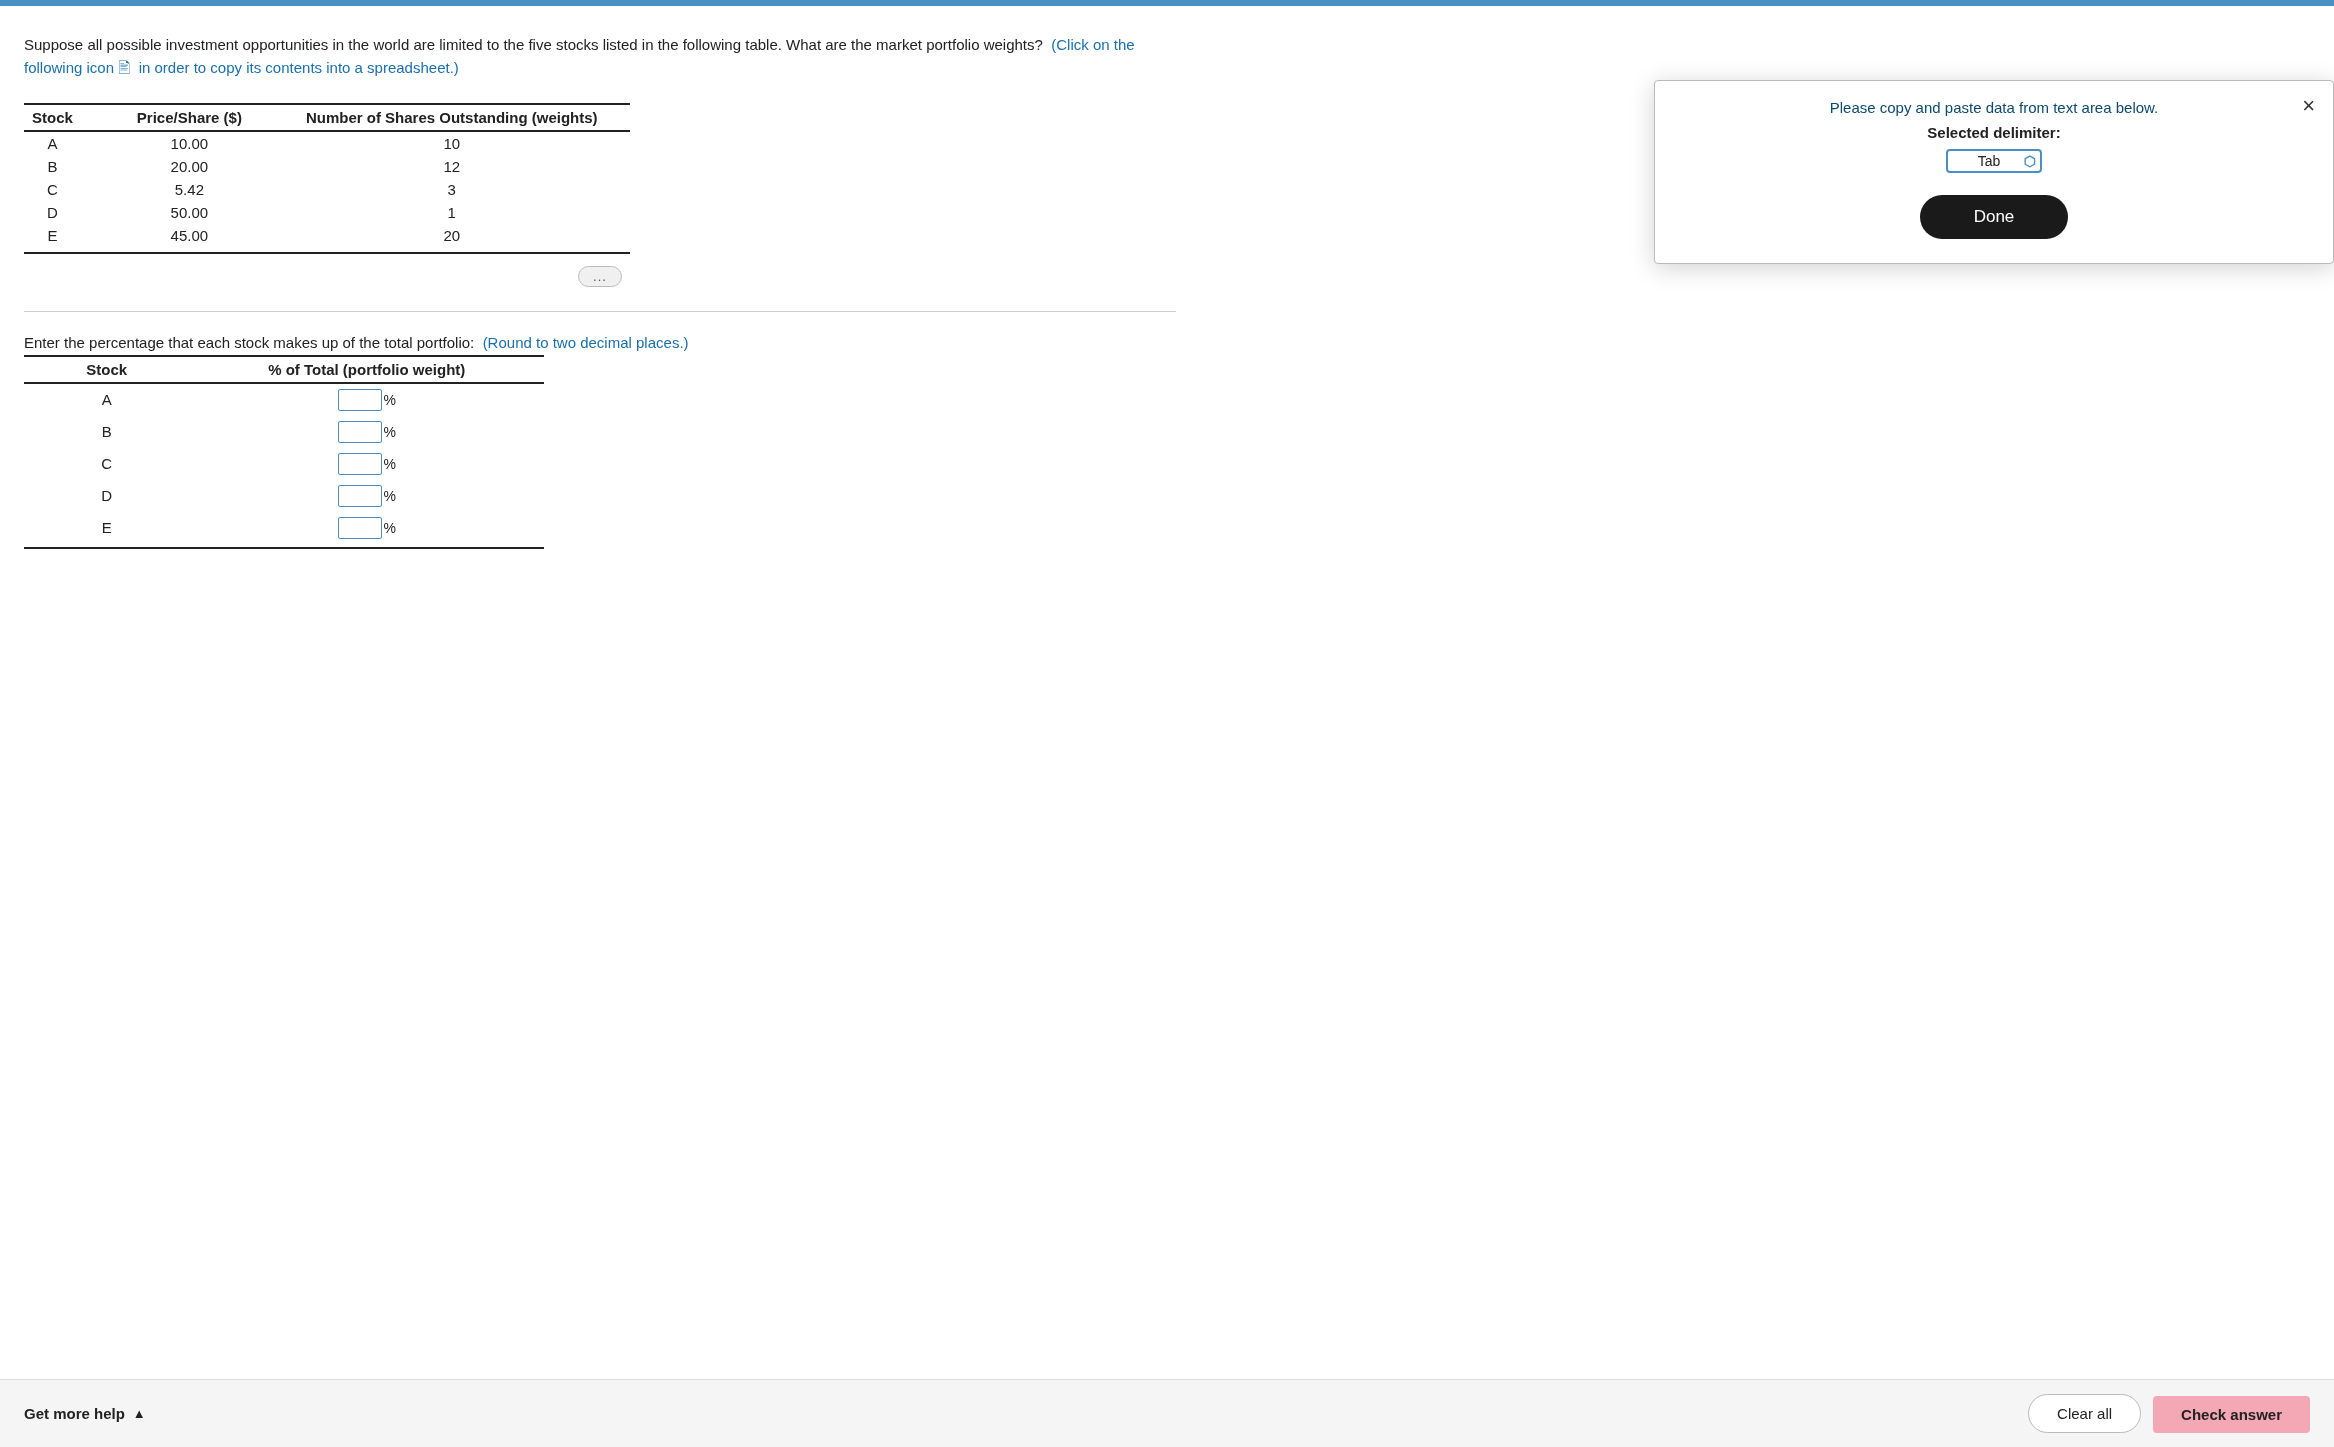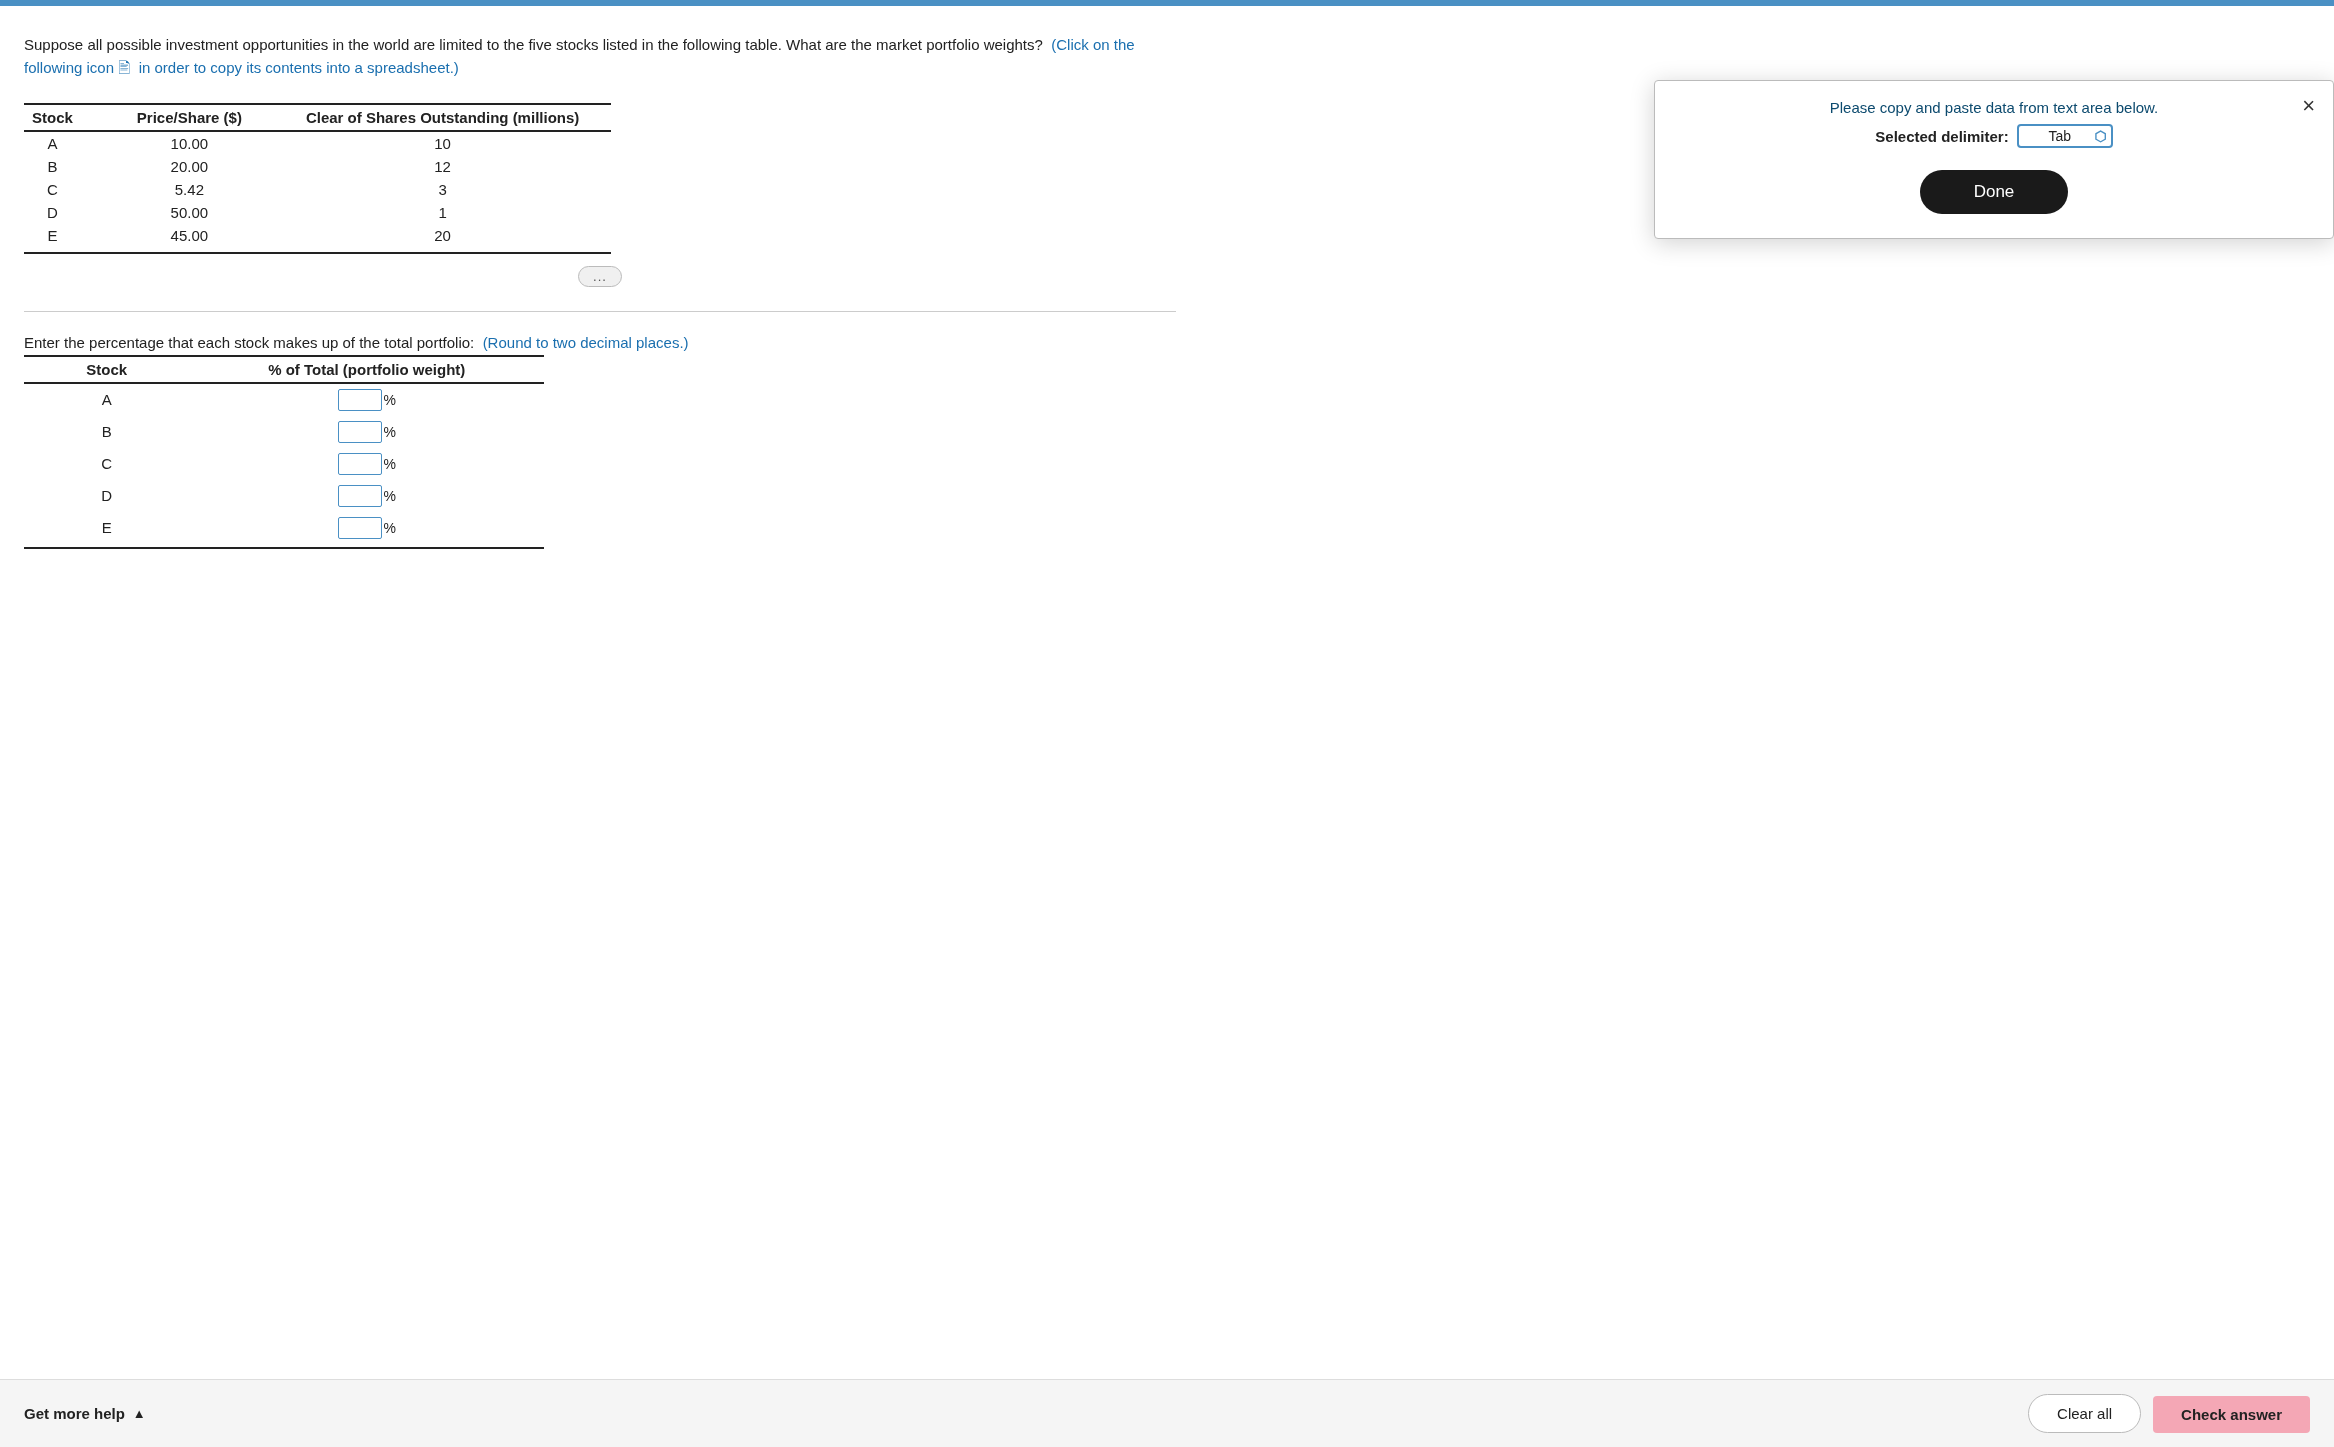--- a/index.html
+++ b/index.html
@@ -149,20 +149,21 @@
       color: #0c4a6e;
     }
     .modal-delimiter-row {
       display: flex;
       align-items: center;
       justify-content: center;
       gap: 8px;
       font-weight: bold;
       font-size: 15px;
       margin-bottom: 12px;
+      flex-direction: column;
     }
     .delimiter-select {
       border: 2px solid #4a90c4;
       border-radius: 4px;
       padding: 2px 18px 2px 8px;
       font-size: 14px;
       color: #222;
       background: #fff;
       appearance: none;
       -webkit-appearance: none;
@@ -273,21 +274,21 @@
     <span>Suppose all possible investment opportunities in the world are limited to the five stocks listed in the following table. What are the market portfolio weights?</span>
     &nbsp;<span class="blue-link"><span>(Click on the following icon</span> 🖹</span>
     &nbsp;<span class="blue-link">in order to copy its contents into a spreadsheet.)</span>
   </p>
 
   <table class="stock-table">
     <thead>
       <tr>
         <th>Stock</th>
         <th>Price/Share ($)</th>
-        <th>Clear of Shares Outstanding (millions)</th>
+        <th>Number of Shares Outstanding (weights)</th>
       </tr>
     </thead>
     <tbody class="table-bottom-border">
       <tr>
         <td>A</td>
         <td>10.00</td>
         <td>10</td>
       </tr>
       <tr>
         <td>B</td>

